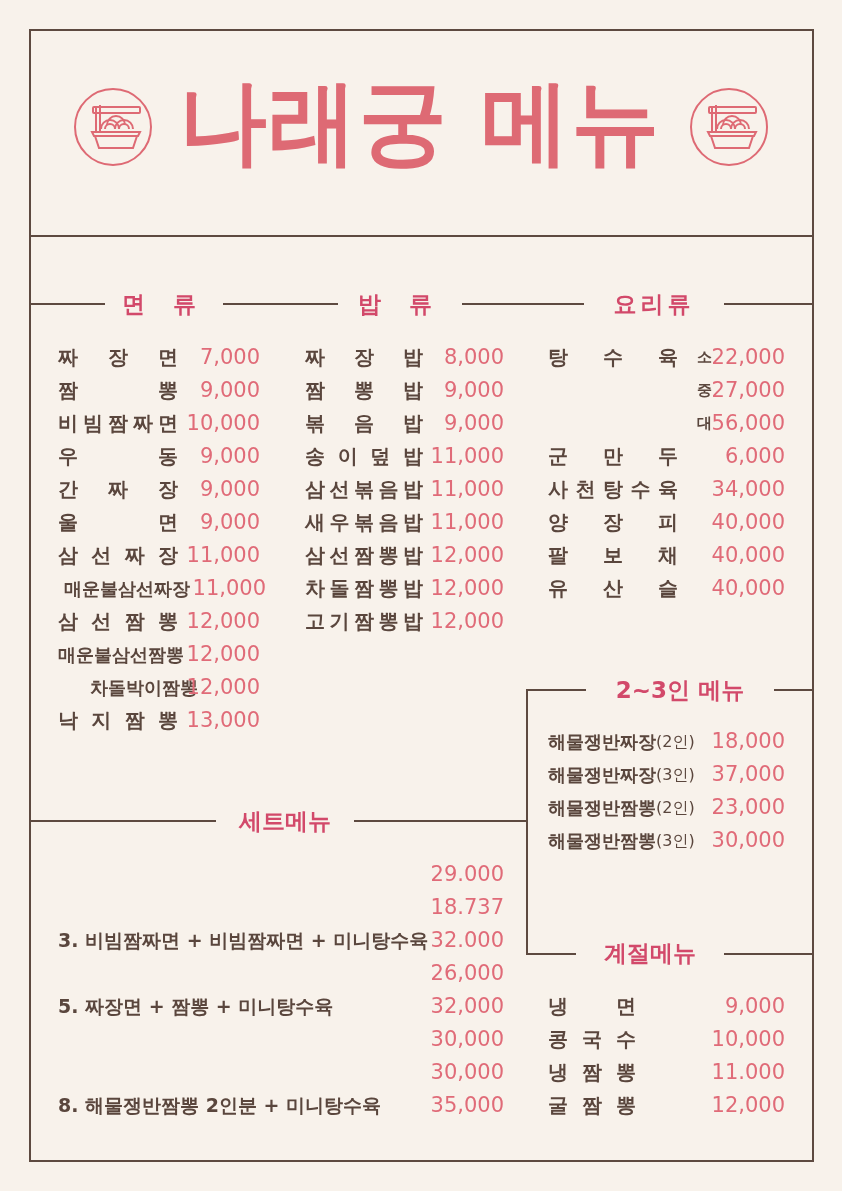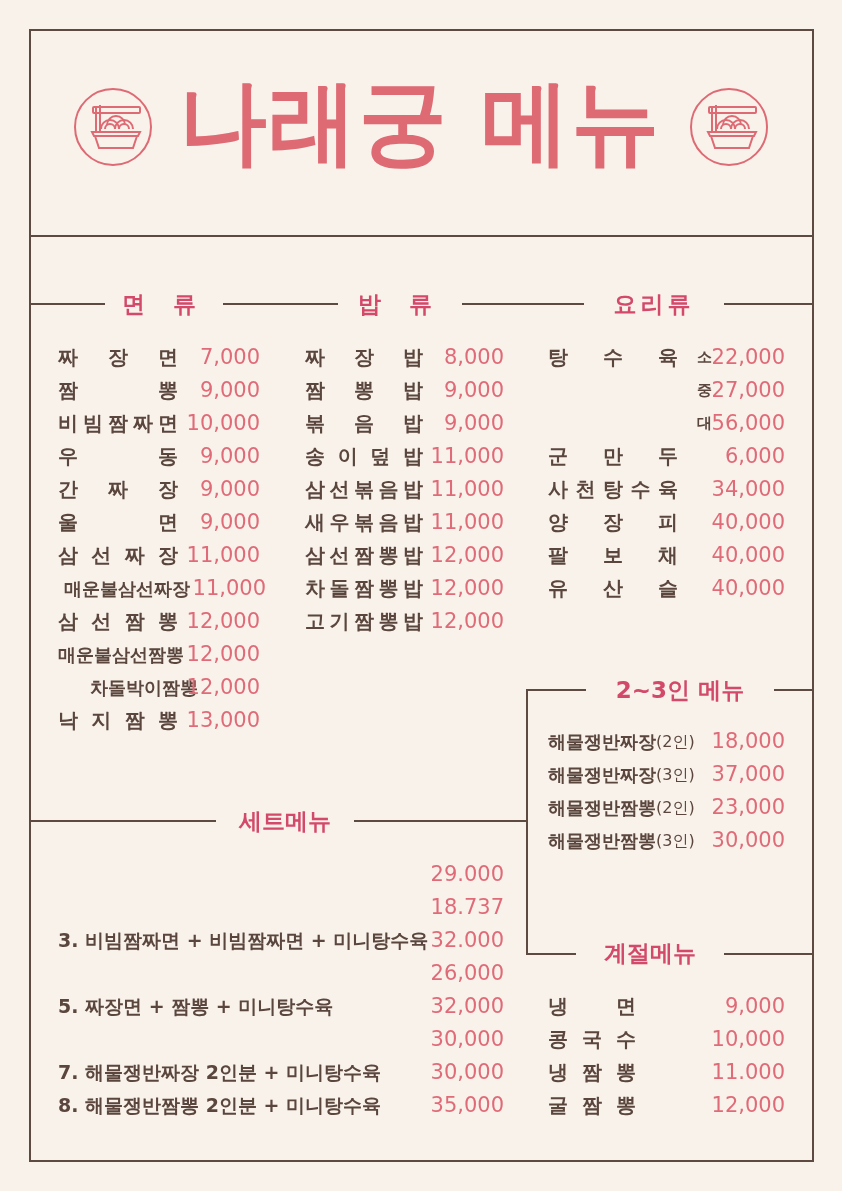--- a/index.html
+++ b/index.html
@@ -338,21 +338,20 @@
       <div class="price">26,000</div>
     </div>
     <div class="row" style="left: 58px; top: 990px; width: 446px;">
       <div class="set-name">5. 짜장면 + 짬뽕 + 미니탕수육</div>
       <div class="price">32,000</div>
     </div>
     <div class="row" style="left: 58px; top: 1023px; width: 446px;">
       <div class="price">30,000</div>
     </div>
     <div class="row" style="left: 58px; top: 1056px; width: 446px;">
-      <div class="set-name">7. 해물쟁반짜장 2인분 + 미니탕수육</div>
       <div class="price">30,000</div>
     </div>
     <div class="row" style="left: 58px; top: 1089px; width: 446px;">
       <div class="set-name">8. 해물쟁반짬뽕 2인분 + 미니탕수육</div>
       <div class="price">35,000</div>
     </div>
   </div>
 
 <div class="hline" style="left:526px;top:953px;width:288px;"></div>
 <div class="sec-h" style="left:576px;top:939px;width:120px;font-family:Liberation Serif, serif;">계절메뉴</div>

